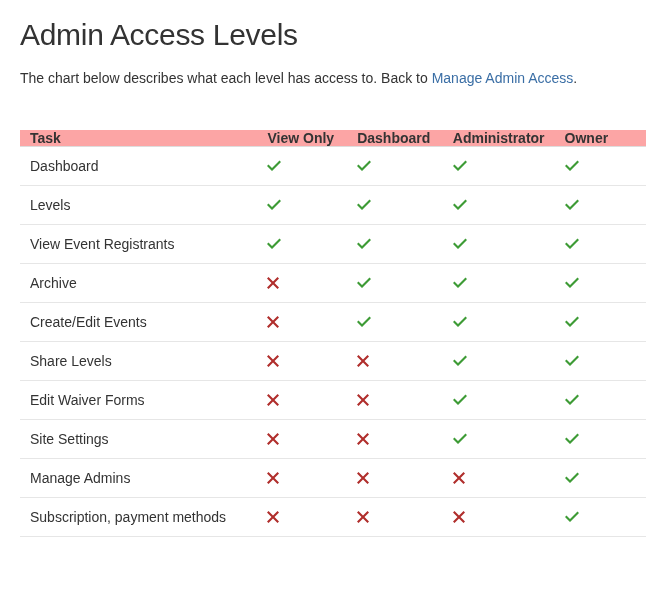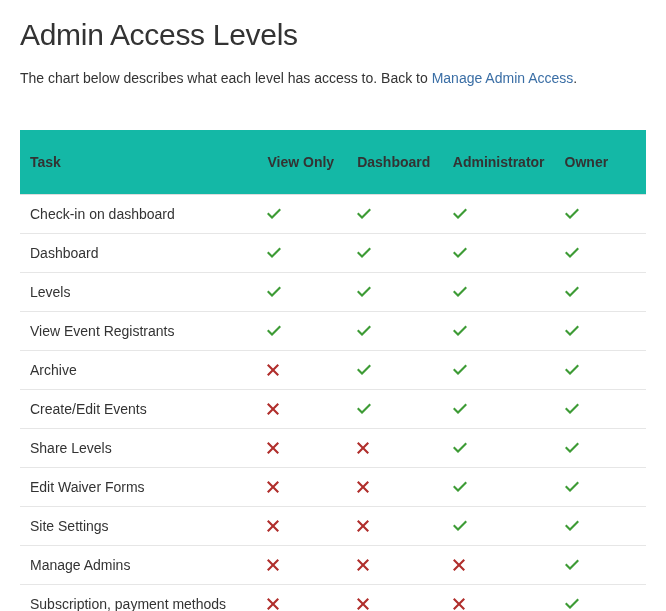--- a/index.html
+++ b/index.html
@@ -25,25 +25,25 @@
   a.link {
     color: #3a6ea5;
     text-decoration: none;
   }
   table {
     width: 100%;
     border-collapse: collapse;
     font-size: 14px;
   }
   thead th {
-    background: #14b8a6;
+    background: #fca5a5;
     color: #333;
     font-weight: 700;
     text-align: left;
-    padding: 24px 10px;
+    padding: 0 10px;
     border-bottom: 1px solid #ddd;
   }
   thead th.col-task { width: 260px; }
   thead th.col-role { width: 96px; }
   tbody td {
     padding: 11px 10px;
     border-bottom: 1px solid #e6e6e6;
     vertical-align: middle;
   }
   tbody td.task-cell { color: #333; }
@@ -65,35 +65,20 @@
     <tr>
       <th class="col-task">Task</th>
       <th class="col-role">View Only</th>
       <th class="col-role">Dashboard</th>
       <th class="col-role">Administrator</th>
       <th class="col-role">Owner</th>
     </tr>
   </thead>
   <tbody id="table-body">
       <tr>
-        <td class="task-cell">Check-in on dashboard</td>
-        <td class="icon-cell"><span><svg width="14" height="12" viewBox="0 0 14 12" class="check">
-              <path d="M5 11 L0 6 L1.5 4.5 L5 8 L12.5 0.5 L14 2 Z"></path>
-            </svg></span></td>
-        <td class="icon-cell"><span><svg width="14" height="12" viewBox="0 0 14 12" class="check">
-              <path d="M5 11 L0 6 L1.5 4.5 L5 8 L12.5 0.5 L14 2 Z"></path>
-            </svg></span></td>
-        <td class="icon-cell"><span><svg width="14" height="12" viewBox="0 0 14 12" class="check">
-              <path d="M5 11 L0 6 L1.5 4.5 L5 8 L12.5 0.5 L14 2 Z"></path>
-            </svg></span></td>
-        <td class="icon-cell"><span><svg width="14" height="12" viewBox="0 0 14 12" class="check">
-              <path d="M5 11 L0 6 L1.5 4.5 L5 8 L12.5 0.5 L14 2 Z"></path>
-            </svg></span></td>
-      </tr>
-      <tr>
         <td class="task-cell">Dashboard</td>
         <td class="icon-cell"><span><svg width="14" height="12" viewBox="0 0 14 12" class="check">
               <path d="M5 11 L0 6 L1.5 4.5 L5 8 L12.5 0.5 L14 2 Z"></path>
             </svg></span></td>
         <td class="icon-cell"><span><svg width="14" height="12" viewBox="0 0 14 12" class="check">
               <path d="M5 11 L0 6 L1.5 4.5 L5 8 L12.5 0.5 L14 2 Z"></path>
             </svg></span></td>
         <td class="icon-cell"><span><svg width="14" height="12" viewBox="0 0 14 12" class="check">
               <path d="M5 11 L0 6 L1.5 4.5 L5 8 L12.5 0.5 L14 2 Z"></path>
             </svg></span></td>

